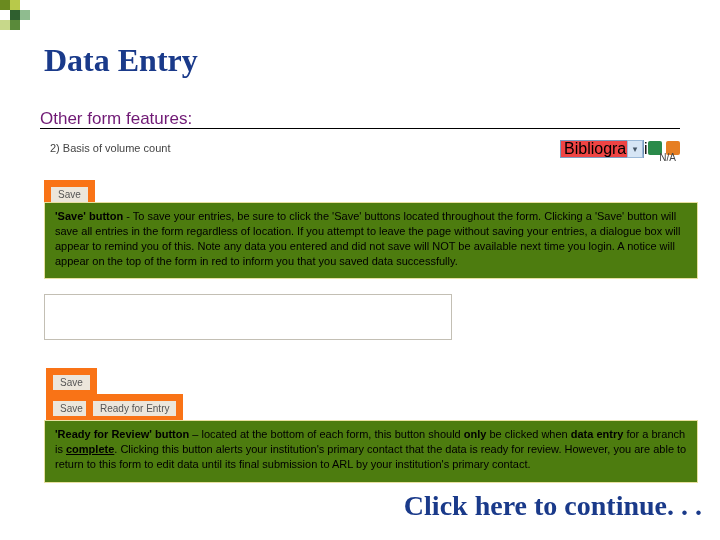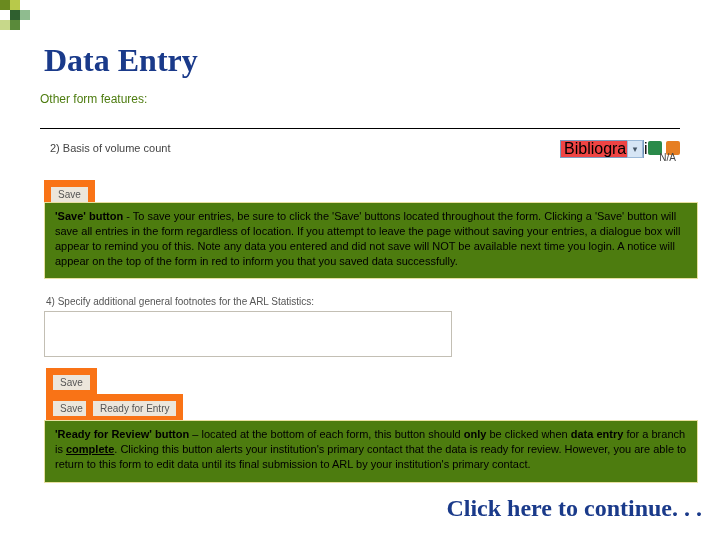--- a/index.html
+++ b/index.html
@@ -29,23 +29,23 @@
   .title {
     position: absolute;
     top: 42px; left: 44px;
     font-family: Georgia, 'Times New Roman', serif;
     font-size: 32px;
     font-weight: bold;
     color: #1a3a8a;
   }
   .subtitle {
     position: absolute;
-    top: 92px; left: 40px;
-    font-size: 12px;
-    color: #4d7c0f;
+    top: 109px; left: 40px;
+    font-size: 17px;
+    color: #701a75;
   }
   .divider {
     position: absolute;
     top: 128px; left: 40px;
     width: 640px;
     border-top: 1px solid #000;
   }
 
   .form-area-1 {
     position: absolute;
@@ -128,21 +128,21 @@
   }
 
   .save-btn-2 { position: absolute; top: 368px; left: 46px; }
   .save-btn-3 { position: absolute; top: 394px; left: 46px; }
   .ready-btn  { position: absolute; top: 394px; left: 86px; }
 
   .continue {
     position: absolute;
     bottom: 18px; right: 18px;
     font-family: Georgia, 'Times New Roman', serif;
-    font-size: 24px;
+    font-size: 28px;
     font-weight: bold;
     color: #1a3a8a;
   }
 
   b.em { font-weight: bold; }
   u.em { text-decoration: underline; }
 </style>
 </head>
 <body>
 
@@ -170,21 +170,20 @@
 
 <div class="save-btn-1">
   <span class="btn">Save</span>
 </div>
 
 <div class="yellow-box yellow-1">
   <b class="em">'Save' button</b><span> - To save your entries, be sure to click the 'Save' buttons located throughout the form. Clicking a 'Save' button will save all entries in the form regardless of location. If you attempt to leave the page without saving your entries, a dialogue box will appear to remind you of this. Note any data you entered and did not save will NOT be available next time you login. A notice will appear on the top of the form in red to inform you that you saved data successfully.</span>
 </div>
 
 <div class="form-area-2">
-  <div class="q4-label">4) Specify additional general footnotes for the ARL Statistics:</div>
   <div class="q4-textarea"></div>
 </div>
 
 <div class="save-btn-2">
   <span class="btn">Save</span>
 </div>
 <div class="save-btn-3">
   <span class="btn">Save</span>
 </div>
 <div class="ready-btn">

